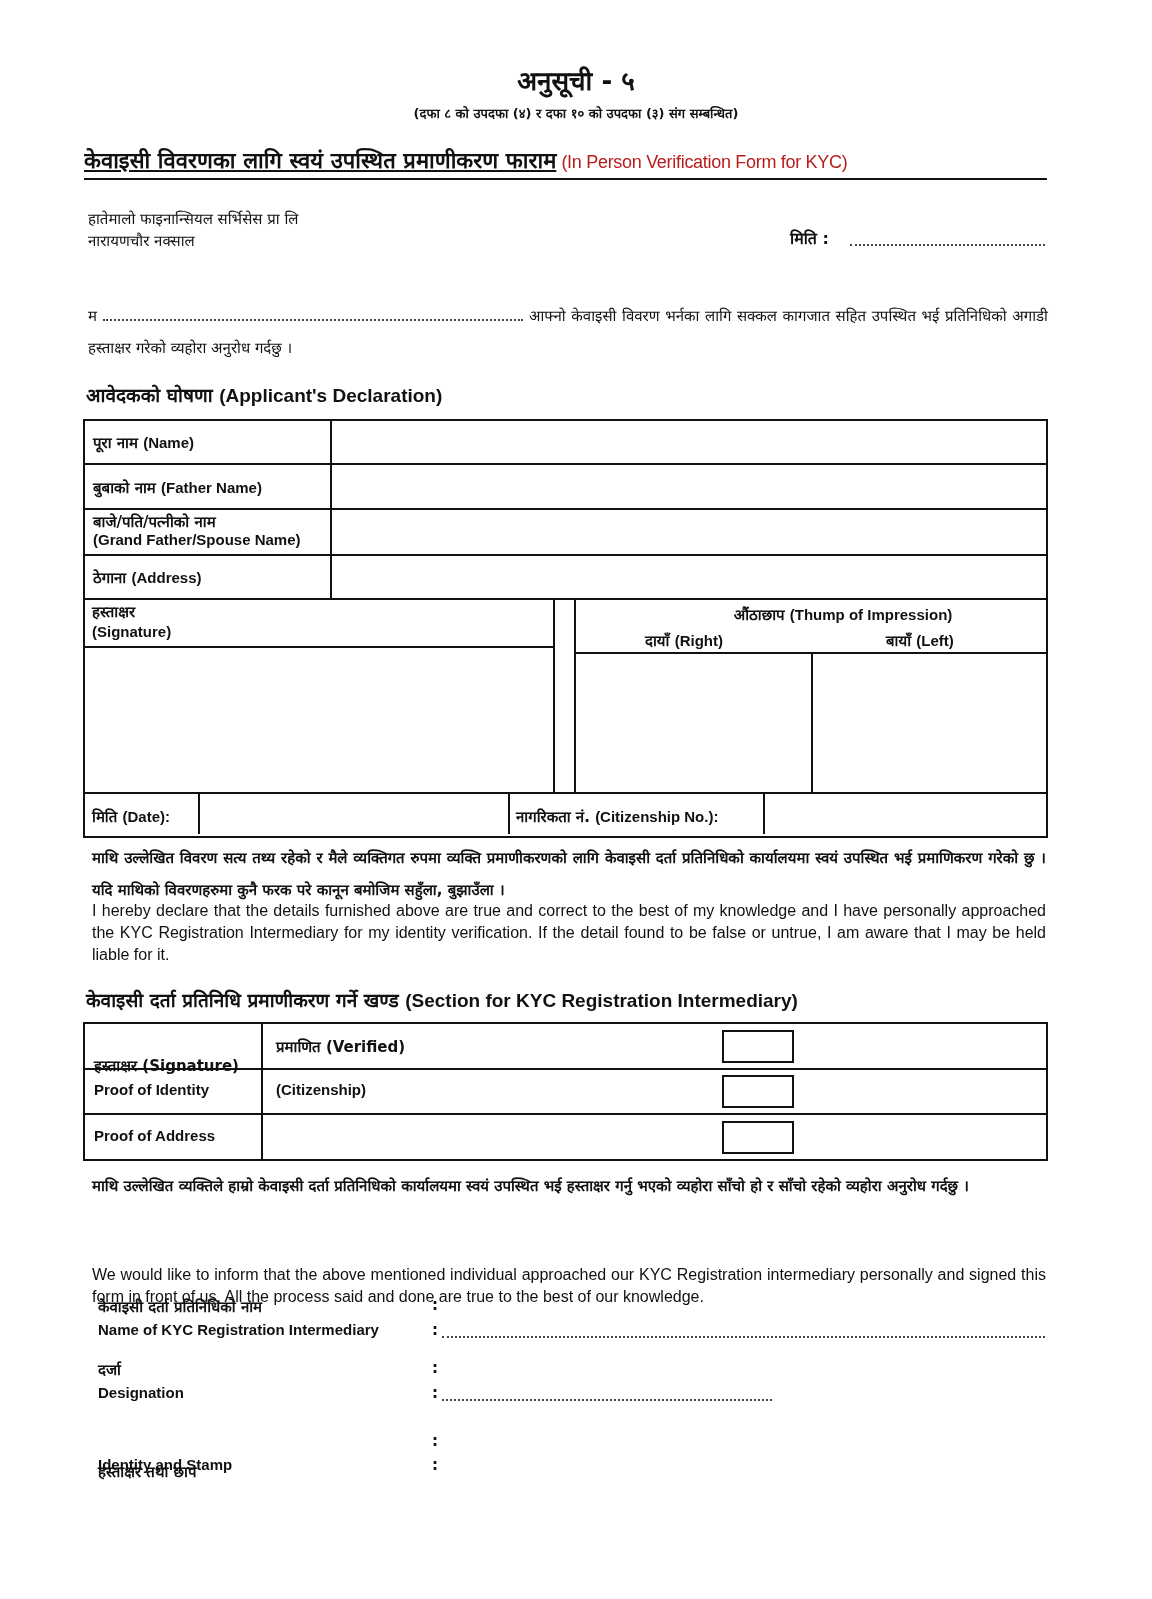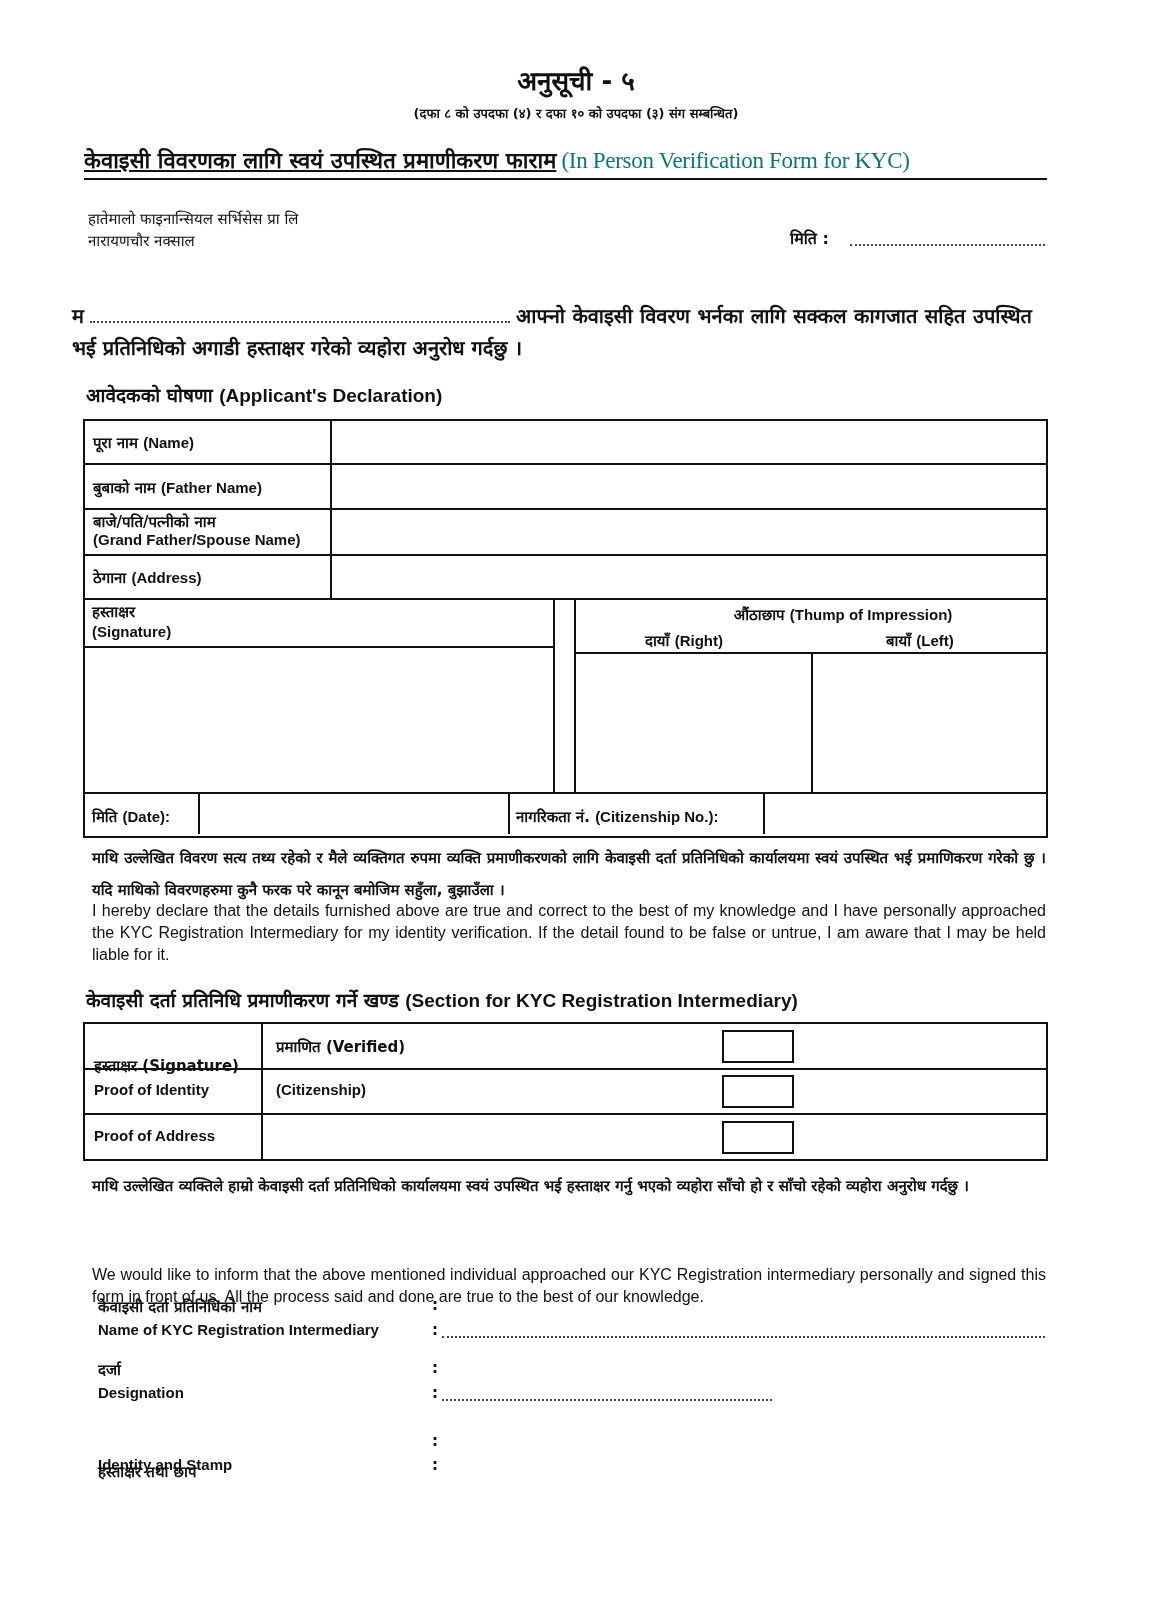--- a/index.html
+++ b/index.html
@@ -10,24 +10,24 @@
   .abs { position: absolute; }
   .center { text-align: center; }
   .b { font-weight: bold; }
   .sch-title { left: 0; width: 1152px; top: 62px; font-size: 26px; font-family: "DejaVu Sans", sans-serif; }
   .sch-sub { left: 0; width: 1152px; top: 104px; font-size: 13px; }
   .form-title {
     left: 84px; width: 963px; top: 144px; height: 34px;
     border-bottom: 2px solid #111; white-space: nowrap; overflow: hidden;
   }
   .form-title .np { font-size: 22px; font-weight: bold; text-decoration: underline; }
-  .form-title .en { font-family: Liberation Serif, serif; font-size: 23px; font-weight: normal; color: #0f766e; letter-spacing: -0.3px; }
+  .form-title .en { font-family: Liberation Sans, sans-serif; font-size: 18px; font-weight: normal; color: #b91c1c; letter-spacing: -0.3px; }
   .org { left: 88px; top: 208px; font-size: 15px; line-height: 22px; }
   .date-top { left: 790px; top: 227px; font-size: 16px; }
-  .intro { left: 72px; top: 300px; width: 960px; font-size: 20px; font-weight: bold; line-height: 32px; text-align: justify; }
+  .intro { left: 88px; top: 300px; width: 960px; font-size: 15px; font-weight: normal; line-height: 32px; text-align: justify; }
   .sec-head { left: 86px; top: 382px; font-size: 19px; font-weight: bold; }
   .sec-head .en { font-family: "Liberation Sans", sans-serif; font-size: 19px; }
   .lbl-en { font-family: "Liberation Sans", sans-serif; font-weight: bold; }
   .box { border: 2px solid #111; }
   .line-h { position: absolute; height: 0; border-top: 2px solid #111; }
   .line-v { position: absolute; width: 0; border-left: 2px solid #111; }
   .cell-lbl { position: absolute; font-size: 15px; font-weight: bold; }
   .decl-np { left: 92px; top: 842px; width: 954px; font-size: 15px; font-weight: bold; line-height: 32px; text-align: justify; }
   .decl-en { left: 92px; top: 900px; width: 954px; font-family: "Liberation Sans", sans-serif; font-size: 16px; line-height: 22px; text-align: justify; }
   .sec2-head { left: 86px; top: 987px; font-size: 19px; font-weight: bold; white-space: nowrap; }

